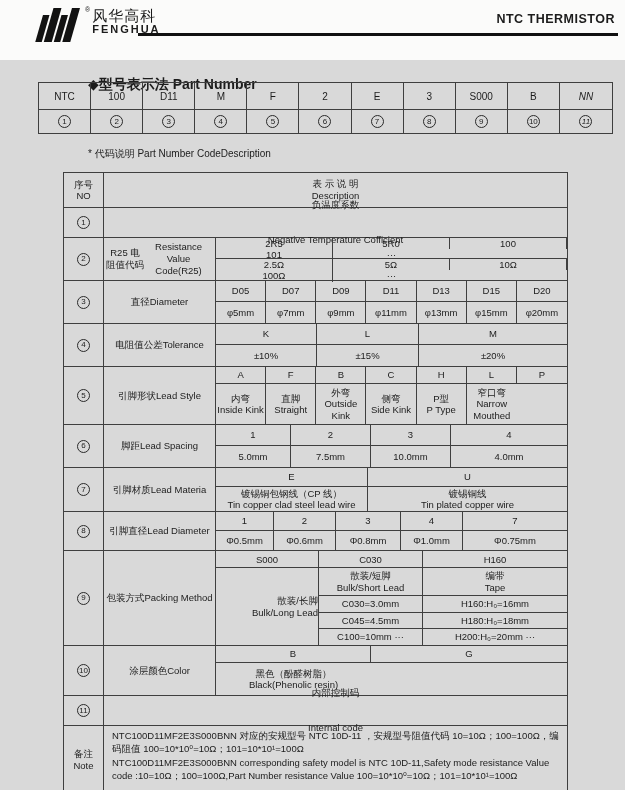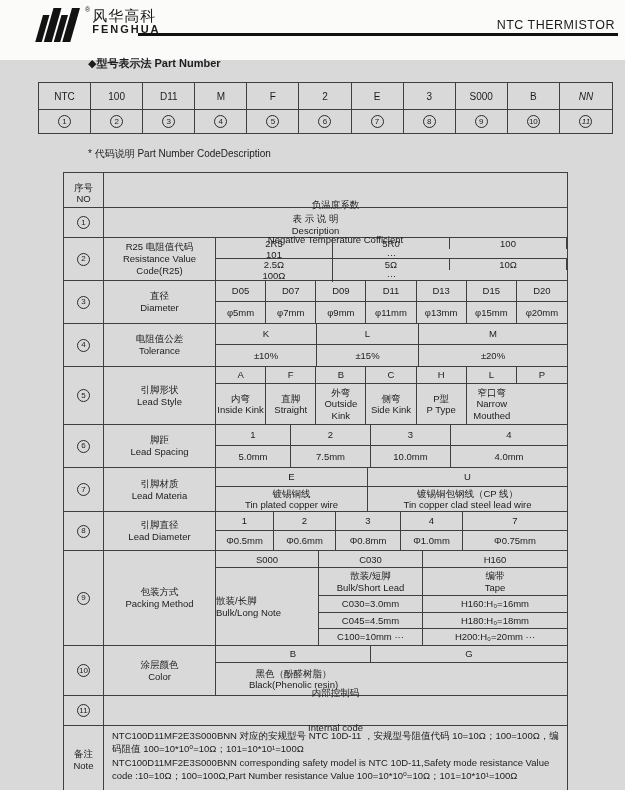--- a/index.html
+++ b/index.html
@@ -13,72 +13,72 @@
     font-size:9.5px;
     overflow:hidden;
   }
   .header-band{ position:absolute; top:0; left:0; width:625px; height:60px; background:#fbfbfa; }
   .logo-wrap{ position:absolute; top:8px; left:35px; display:flex; align-items:flex-start; }
   .logo-mark{ width:50px; height:34px; }
   .reg-mark{ font-size:7px; margin:-2px 2px 0 0; }
   .brand-text{ display:flex; flex-direction:column; line-height:1.05; }
   .brand-cn{ font-size:15px; font-weight:normal; letter-spacing:1px; }
   .brand-en{ font-size:11px; font-weight:bold; letter-spacing:2px; }
-  .doc-title{ position:absolute; top:18px; right:10px; font-size:12.5px; font-weight:normal; letter-spacing:0.5px; }
+  .doc-title{ position:absolute; top:12px; right:10px; font-size:12.5px; font-weight:bold; letter-spacing:0.5px; }
   .header-rule{ position:absolute; top:33px; left:138px; width:480px; height:2.5px; background:#111; }
 
-  .section-title{ position:absolute; top:56px; left:88px; font-size:11px; font-weight:bold; }
+  .section-title{ position:absolute; top:76px; left:88px; font-size:14px; font-weight:bold; }
   .code-desc{ position:absolute; top:147px; left:88px; font-size:10px; }
 
   .pn-table{ position:absolute; top:82px; left:38px; width:575px; border:1.5px solid var(--bc); background:transparent; }
   .pn-row{ display:grid; grid-template-columns:repeat(11,1fr);text-align:center; }
   .pn-row.codes{ height:26px; }
   .pn-row.idx{ height:24px; border-top:1px solid var(--bc); }
   .pn-cell{ display:flex; align-items:center; justify-content:center; border-right:1px solid var(--bc); font-size:10px; }
   .pn-cell:last-child{ border-right:none;font-style:italic; }
 
   .circ{ display:inline-flex; width:13px; height:13px; border:1px solid #2a2a2a; border-radius:50%; align-items:center; justify-content:center; font-size:8px; line-height:1; }
 
   .main-table{ position:absolute; top:172px; left:63px; width:505px; border:1.5px solid var(--bc); }
   .trow{ display:flex; border-top:1px solid var(--bc); }
   .trow:first-child{ border-top:none; }
   .no-cell{ width:40px; flex:0 0 40px; border-right:1px solid var(--bc); display:flex; flex-direction:column; align-items:center; justify-content:center; text-align:center; line-height:1.2; }
-  .label-cell{ width:112px; flex:0 0 112px; border-right:1px solid var(--bc); display:flex; flex-direction:column; align-items:center; justify-content:center; text-align:center; line-height:1.25; padding:1px 2px; }
+  .label-cell{ width:112px; flex:0 0 112px; border-right:1px solid var(--bc); display:flex; align-items:center; justify-content:center; text-align:center; line-height:1.25; padding:1px 2px; }
   .span-cell{ flex:1; display:flex; flex-direction:column; align-items:center; justify-content:center; text-align:center; line-height:1.3; }
   .data-cell{ flex:1; display:flex; flex-direction:column; }
   .sub{ display:grid; }
   .sub.top{ border-bottom:1px solid var(--bc); }
   .c{ display:flex; flex-direction:column; align-items:center; justify-content:center; text-align:center; border-right:1px solid var(--bc); line-height:1.2; padding:0 1px; }
   .c:last-child{ border-right:none; }
 
   .g5{ grid-template-columns:repeat(3,1fr); }
   .g7{ grid-template-columns:repeat(7,1fr); }
   .g3t{ grid-template-columns:101px 102px 1fr; }
   .g4s{ grid-template-columns:75px 80px 80px 1fr; }
   .g2e{ grid-template-columns:152px 1fr; }
   .g5d{ grid-template-columns:58px 62px 65px 62px 1fr; }
   .g3p{ grid-template-columns:103px 104px 1fr; }
   .g2c{ grid-template-columns:155px 1fr; }
 
-  .hd-row{ height:34px;flex-direction:column; }
+  .hd-row{ height:34px; }
   .r1-row{ height:30px; }
   .h21{ height:21px; }
   .h17{ height:17px; }
   .r5-desc{ height:40px; }
   .r7-top{ height:19px; } .r7-bot{ height:24px; }
   .h19{ height:19px; }
   .r9-row{ height:95px; }
   .r10-top{ height:17px; } .r10-bot{ height:32px; }
   .r11-row{ height:30px; }
   .note-row{ height:68px; }
 
   .pk-col{ display:flex; flex-direction:column; border-right:1px solid var(--bc); }
   .pk-col:last-child{ border-right:none; }
   .pk-head{ height:17px; border-bottom:1px solid var(--bc); display:flex; align-items:center; justify-content:center; }
-  .pk-body{ flex:1; display:flex; flex-direction:column; align-items:flex-start; justify-content:center; text-align:center; line-height:1.25; }
+  .pk-body{ flex:1; display:flex; flex-direction:column; align-items:flex-end; justify-content:center; text-align:center; line-height:1.25; }
   .pk-sub{ border-bottom:1px solid var(--bc); display:flex; flex-direction:column; align-items:center; justify-content:center; text-align:center; line-height:1.2; }
   .pk-sub:last-child{ border-bottom:none; }
   .pk-sub.first{ height:28px; }
   .pk-sub.item{ flex:1; }
 
   .note-body{ flex:1; padding:3px 8px; text-align:left; line-height:1.42; }
   .note-body p{ margin:0; }
   .cnl{ display:block; }
   .enl{ display:block;margin-top:23px; }
 </style>
@@ -340,26 +340,26 @@
       <span>引脚材质</span>
       <span>Lead Materia</span>
     </div>
     <div class="data-cell">
       <div class="sub top g2e r7-top">
         <div class="c">E</div>
         <div class="c">U</div>
       </div>
       <div class="sub g2e r7-bot">
         <div class="c">
+            <span>镀锡铜包钢线（CP 线）</span>
+            <span>Tin copper clad steel lead wire</span>
+          </div>
+        <div class="c">
             <span>镀锡铜线</span>
             <span>Tin plated copper wire</span>
-          </div>
-        <div class="c">
-            <span>镀锡铜包钢线（CP 线）</span>
-            <span>Tin copper clad steel lead wire</span>
           </div>
       </div>
     </div>
   </div>
 
   <div class="trow">
     <div class="no-cell">
         <span class="circ">8</span>
       </div>
     <div class="label-cell">
@@ -391,21 +391,21 @@
     <div class="label-cell">
       <span>包装方式</span>
       <span>Packing Method</span>
     </div>
     <div class="data-cell">
       <div class="sub g3p" style="flex:1;">
         <div class="pk-col">
           <div class="pk-head">S000</div>
           <div class="pk-body">
             <span>散装/长脚</span>
-            <span>Bulk/Long Note</span>
+            <span>Bulk/Long Lead</span>
           </div>
         </div>
         <div class="pk-col">
           <div class="pk-head">C030</div>
           <div class="pk-sub first">
             <span>散装/短脚</span>
             <span>Bulk/Short Lead</span>
           </div>
           <div class="pk-sub item">C030=3.0mm</div>
           <div class="pk-sub item">C045=4.5mm</div>

